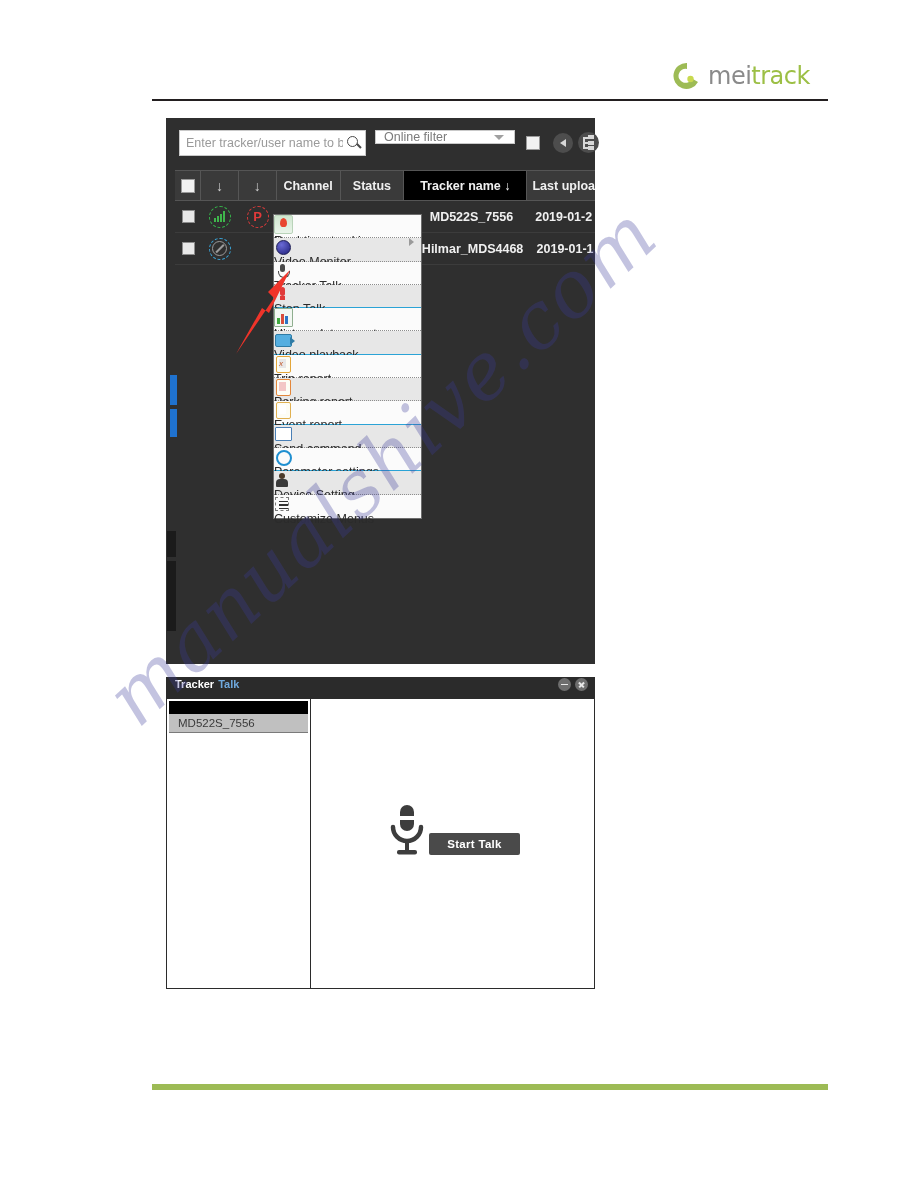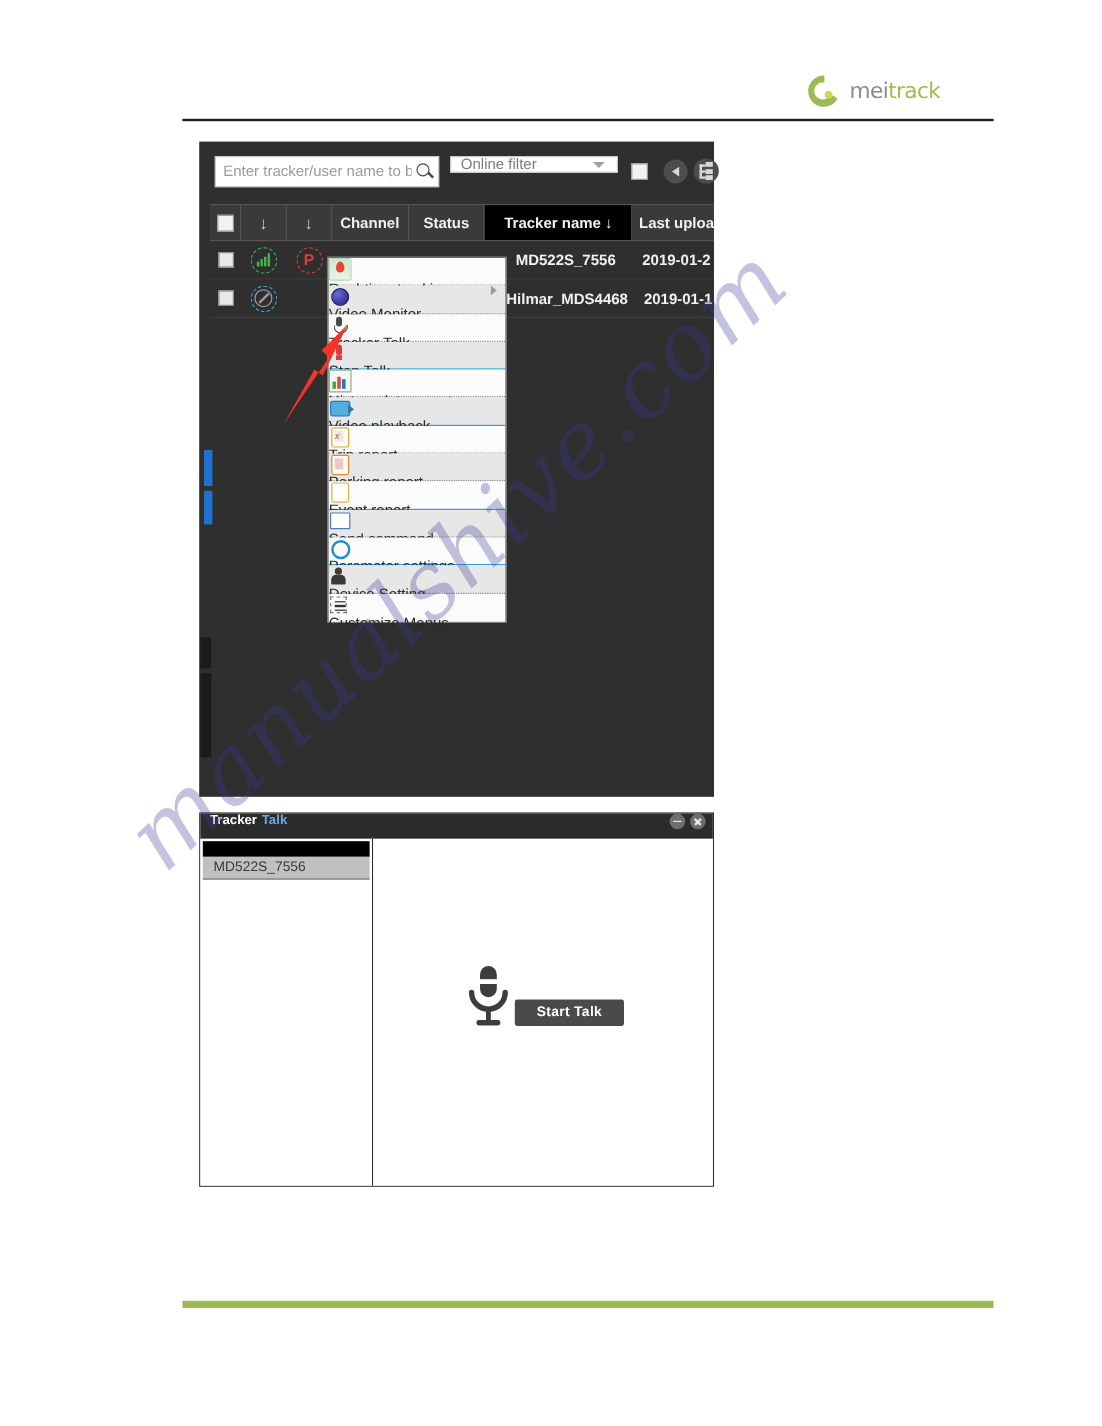--- a/index.html
+++ b/index.html
@@ -26,21 +26,21 @@
     align-items: center;
     gap: 6px;
   }
   .logo-mark {
     width: 30px;
     height: 30px;
     position: relative;
     flex: none;
   }
   .logo-text {
-    font-size: 18px;
+    font-size: 24px;
     letter-spacing: -0.5px;
     font-family: "DejaVu Sans", sans-serif;
   }
   .logo-text .g1 { color: #8a8a8a; }
   .logo-text .g2 { color: #9cbf45; }
 
   .rule-top {
     position: absolute;
     left: 152px;
     top: 99px;

